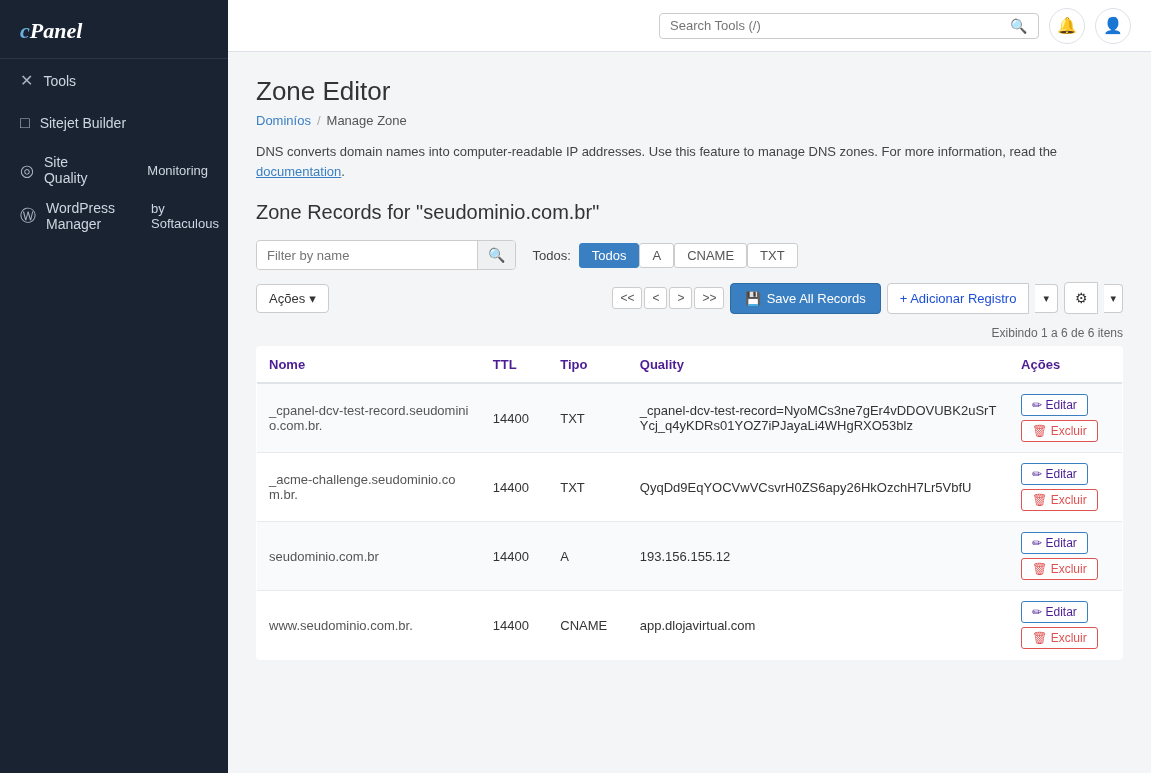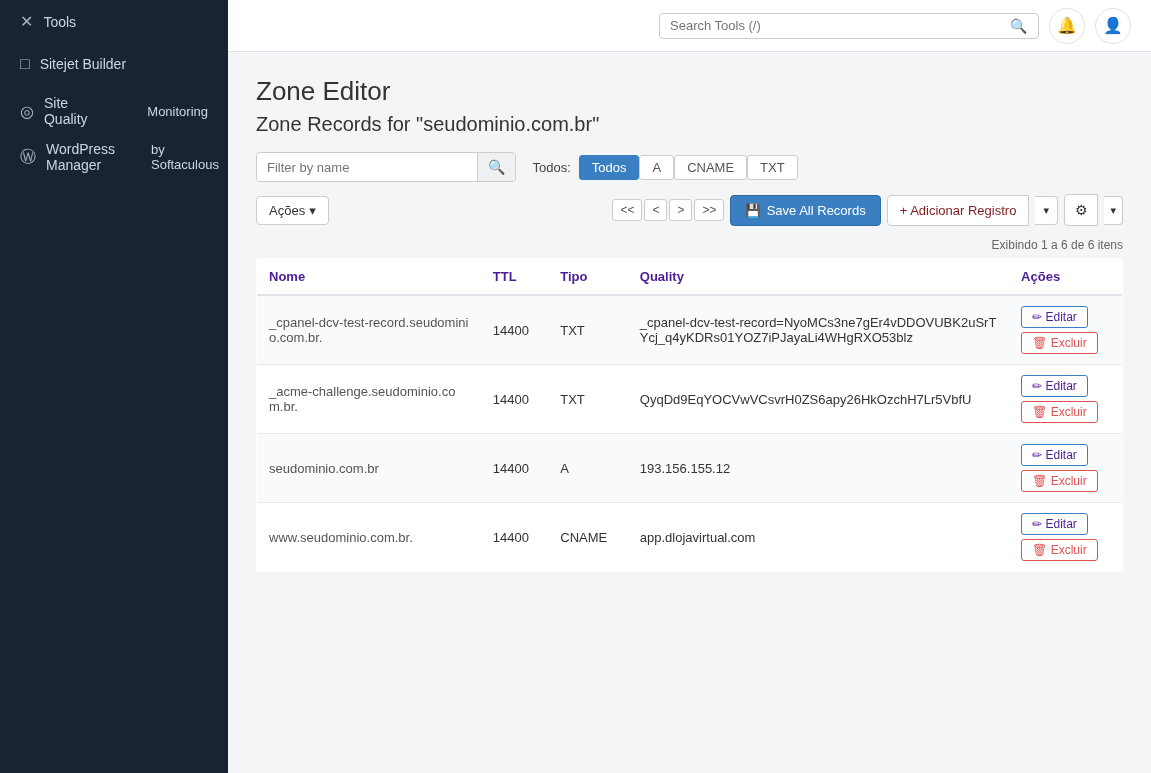--- a/index.html
+++ b/index.html
@@ -221,21 +221,21 @@
       gap: 5px;
     }
 
     .btn-add {
       background: #fff;
       border: 1px solid #ccc;
       border-radius: 4px 0 0 4px;
       padding: 7px 12px;
       cursor: pointer;
       font-size: 13px;
-      color: #7f1d1d;
+      color: #1d4ed8;
       display: flex;
       align-items: center;
       gap: 5px;
     }
 
     .btn-add-split {
       background: #fff;
       border: 1px solid #ccc;
       border-left: none;
       border-radius: 0 4px 4px 0;
@@ -340,20 +340,25 @@
       display: flex;
       align-items: center;
       gap: 4px;
       white-space: nowrap;
     }
   </style>
 </head>
 <body>
 
 <div class="sidebar">
+  <div class="sidebar-logo">
+    <span class="logo-text">
+      <span class="logo-c">c</span><span>Panel</span>
+    </span>
+  </div>
 
   <div class="sidebar-item">
     <span class="icon">✕</span>
     <span>Tools</span>
   </div>
 
   <div class="sidebar-item">
     <span class="icon">□</span>
     <span>Sitejet Builder</span>
   </div>
@@ -386,21 +391,30 @@
       <span>🔔</span>
     </div>
     <div class="header-icon-btn">
       <span>👤</span>
     </div>
   </div>
 
   <div class="content">
     <h1 class="page-title">Zone Editor</h1>
 
-
+    <div class="breadcrumb">
+      <a href="#">Dominíos</a>
+      <span class="breadcrumb-sep">/</span>
+      <span>Manage Zone</span>
+    </div>
+
+    <p class="description">
+      <span>DNS converts domain names into computer-readable IP addresses. Use this feature to manage DNS zones. For more information, read the</span>
+      <a href="#">documentation</a>.
+    </p>
 
     <h2 class="zone-title">Zone Records for "seudominio.com.br"</h2>
 
     <div class="filter-row">
       <div class="filter-input-wrap">
         <input type="text" placeholder="Filter by name" style="">
         <button class="filter-search-btn">🔍</button>
       </div>
       <span class="filter-label">Todos:</span>
       <div class="filter-tabs">

